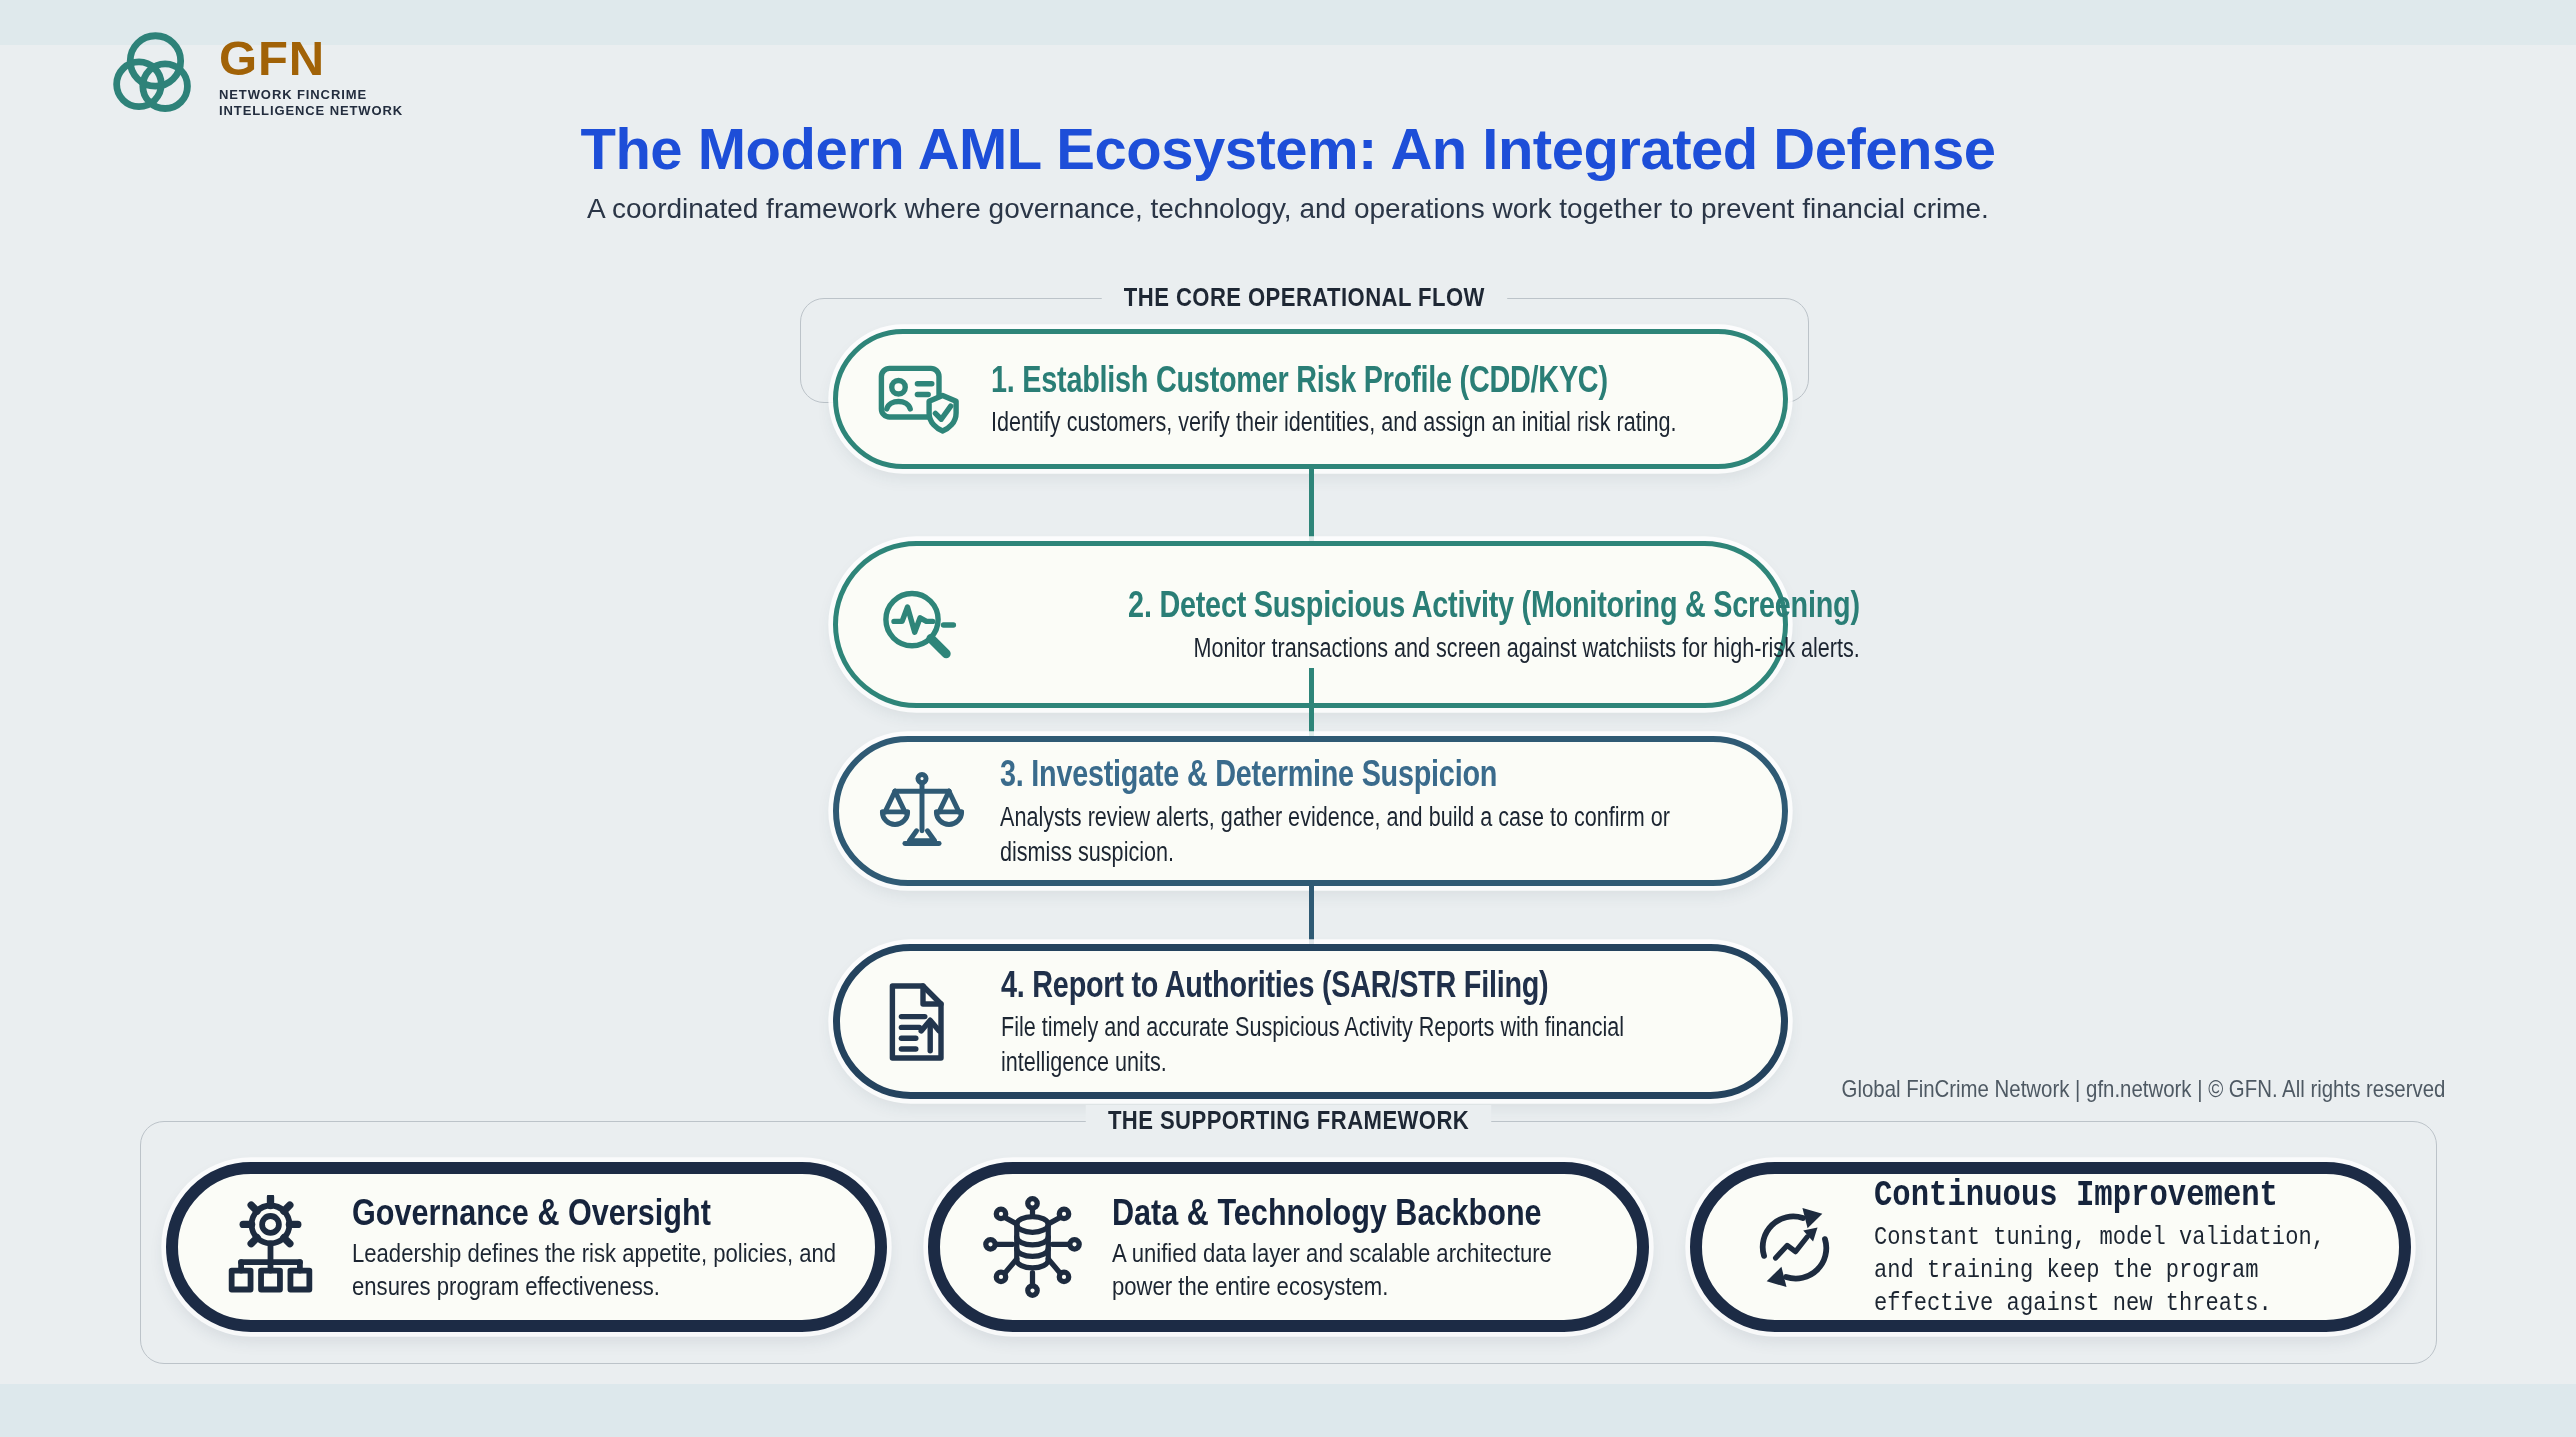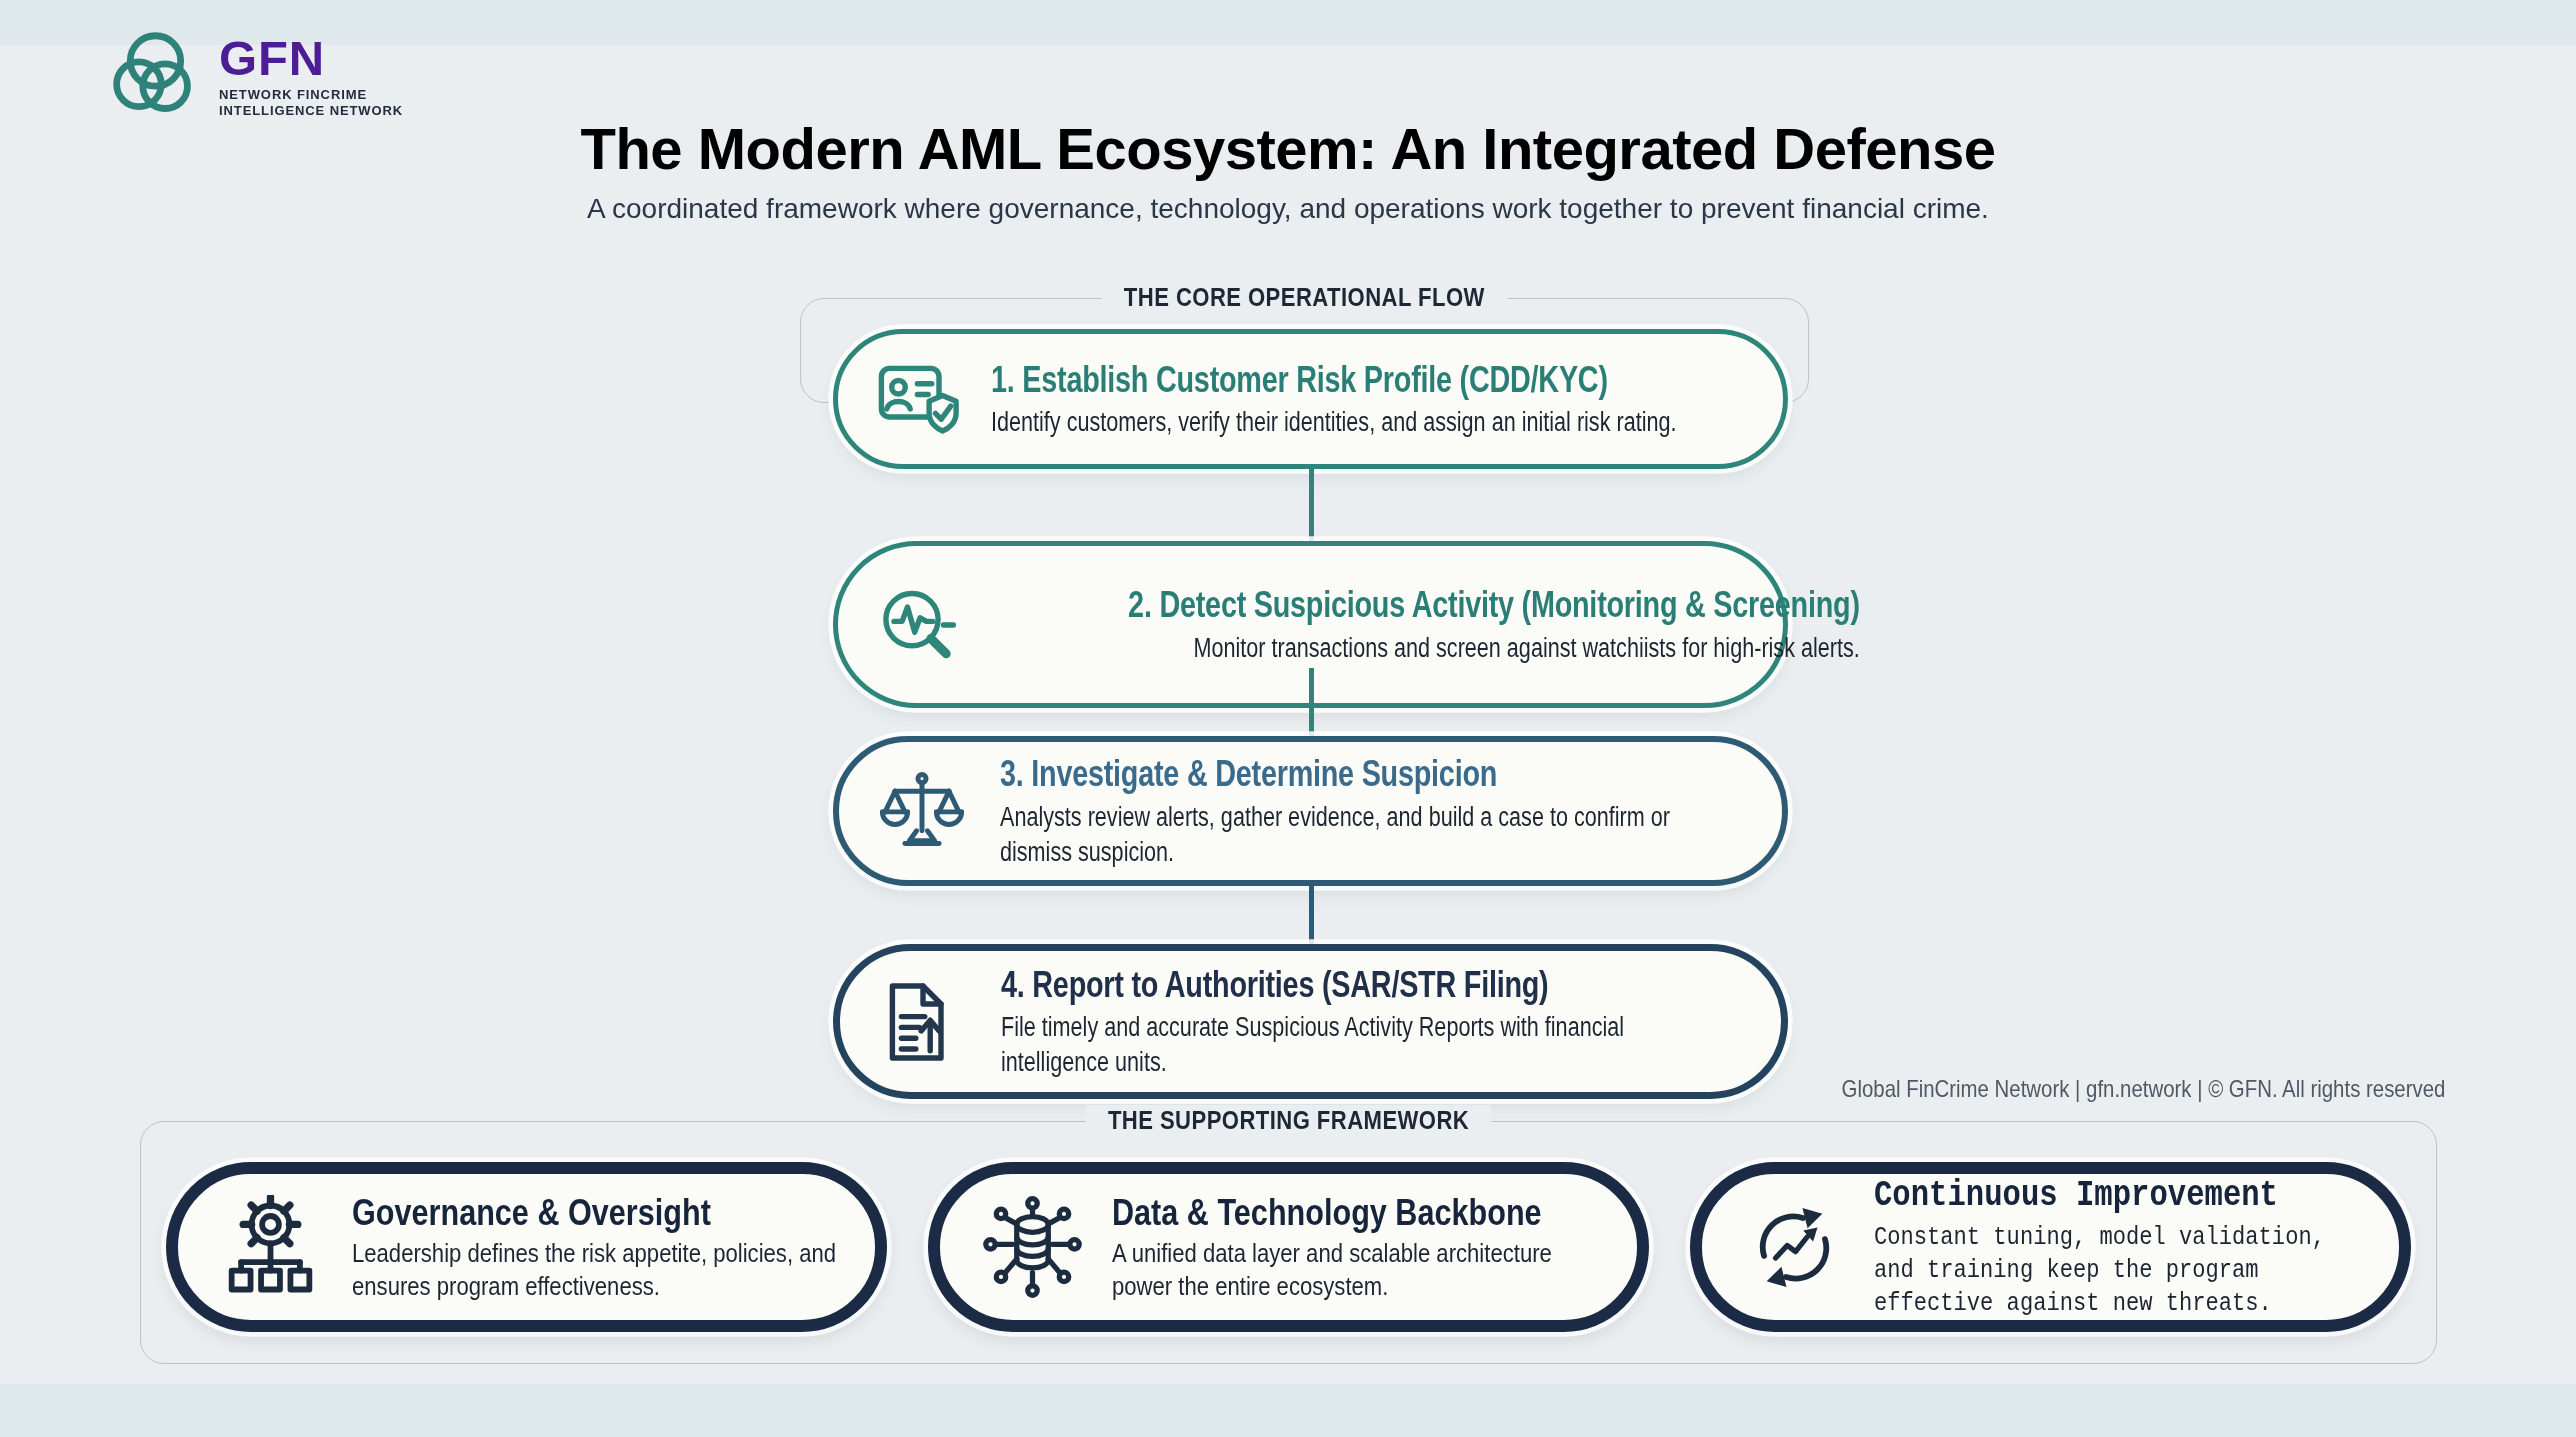--- a/index.html
+++ b/index.html
@@ -8,27 +8,27 @@
     background:#EAEEF0;
     font-family:"Liberation Sans", sans-serif;
     color:#1A2430;
   }
   .band-top{position:absolute;left:0;top:0;width:100%;height:45px;background:#DFE9EC;}
   .band-bottom{position:absolute;left:0;bottom:0;width:100%;height:54px;background:#DDE8EC;}
 
   
   .logo{position:absolute;left:105px;top:28px;display:flex;align-items:center;gap:17px;}
   .logo-mark{width:97px;height:97px;color:#2E8279;}
-  .logo-acronym{font-size:49px;font-weight:900;letter-spacing:0.9px;color:#4c1d95;line-height:49px;}
+  .logo-acronym{font-size:49px;font-weight:900;letter-spacing:0.9px;color:#a16207;line-height:49px;}
   .logo-sub{font-size:13px;font-weight:700;letter-spacing:0.9px;color:#232D3E;line-height:16px;margin-top:3.7px;}
 
   
   .main-title{
     position:absolute;left:0;top:114px;width:2576px;text-align:center;
-    font-size:58px;font-weight:800;letter-spacing:-0.5px;color:#000000;line-height:69px;margin:0;
+    font-size:58px;font-weight:800;letter-spacing:-0.5px;color:#1d4ed8;line-height:69px;margin:0;
   }
   .subtitle{
     position:absolute;left:0;top:193px;width:2576px;text-align:center;
     font-size:28px;font-weight:500;color:#2B3647;margin:0;
   }
 
   
   .fieldset{position:absolute;border:1.9px solid #BCC3C9;border-radius:24px;}
   .fs-core{left:800px;top:298px;width:1007px;height:103px;}
   .fs-support{left:140px;top:1121px;width:2295px;height:241px;}

